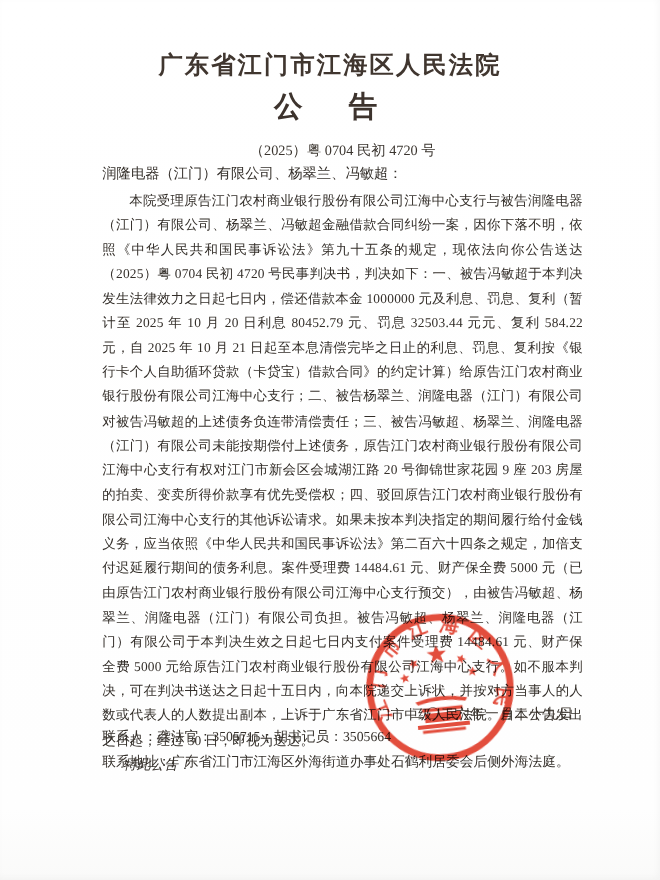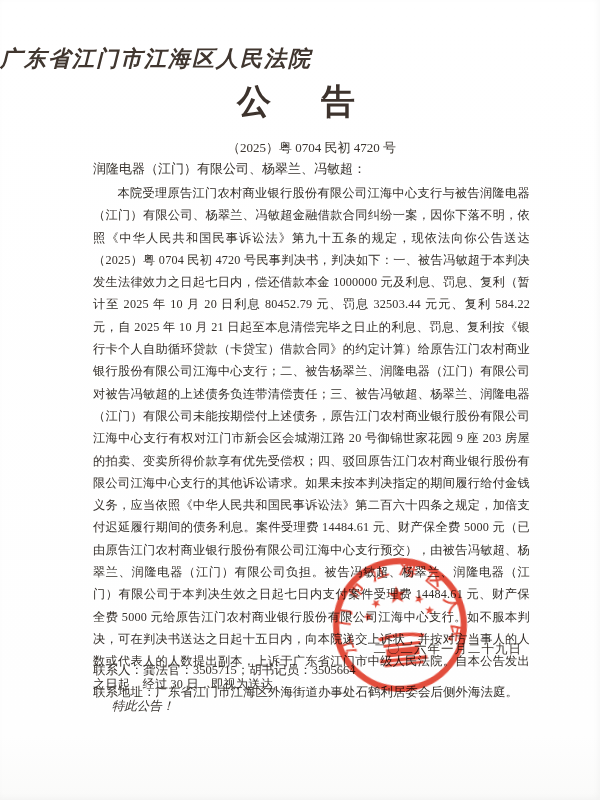--- a/index.html
+++ b/index.html
@@ -11,30 +11,30 @@
     overflow:hidden;
     color:#35302b;
   }
   .page{
     position:absolute;inset:0;
     background:linear-gradient(180deg,#ffffff 0%,#fefefe 92%,#fafaf9 100%);
     box-shadow:inset -2px -2px 6px rgba(0,0,0,0.03);
   }
   .court-name{
     margin:44px 0 0 0;
+    text-align:center;
     font-size:22px;
     font-weight:bold;
     letter-spacing:2px;
     color:#40362f;
-    font-style:italic;
   }
   .doc-title{
     margin:5px 0 0 0;
     text-align:center;
-    font-size:34px;
+    font-size:26px;
     font-weight:bold;
     letter-spacing:8px;
     color:#3d332d;
   }
   .content{
     padding:0 70px 0 93px; 
   }
   .case-no{
     margin-top:14px;
     text-align:center;

